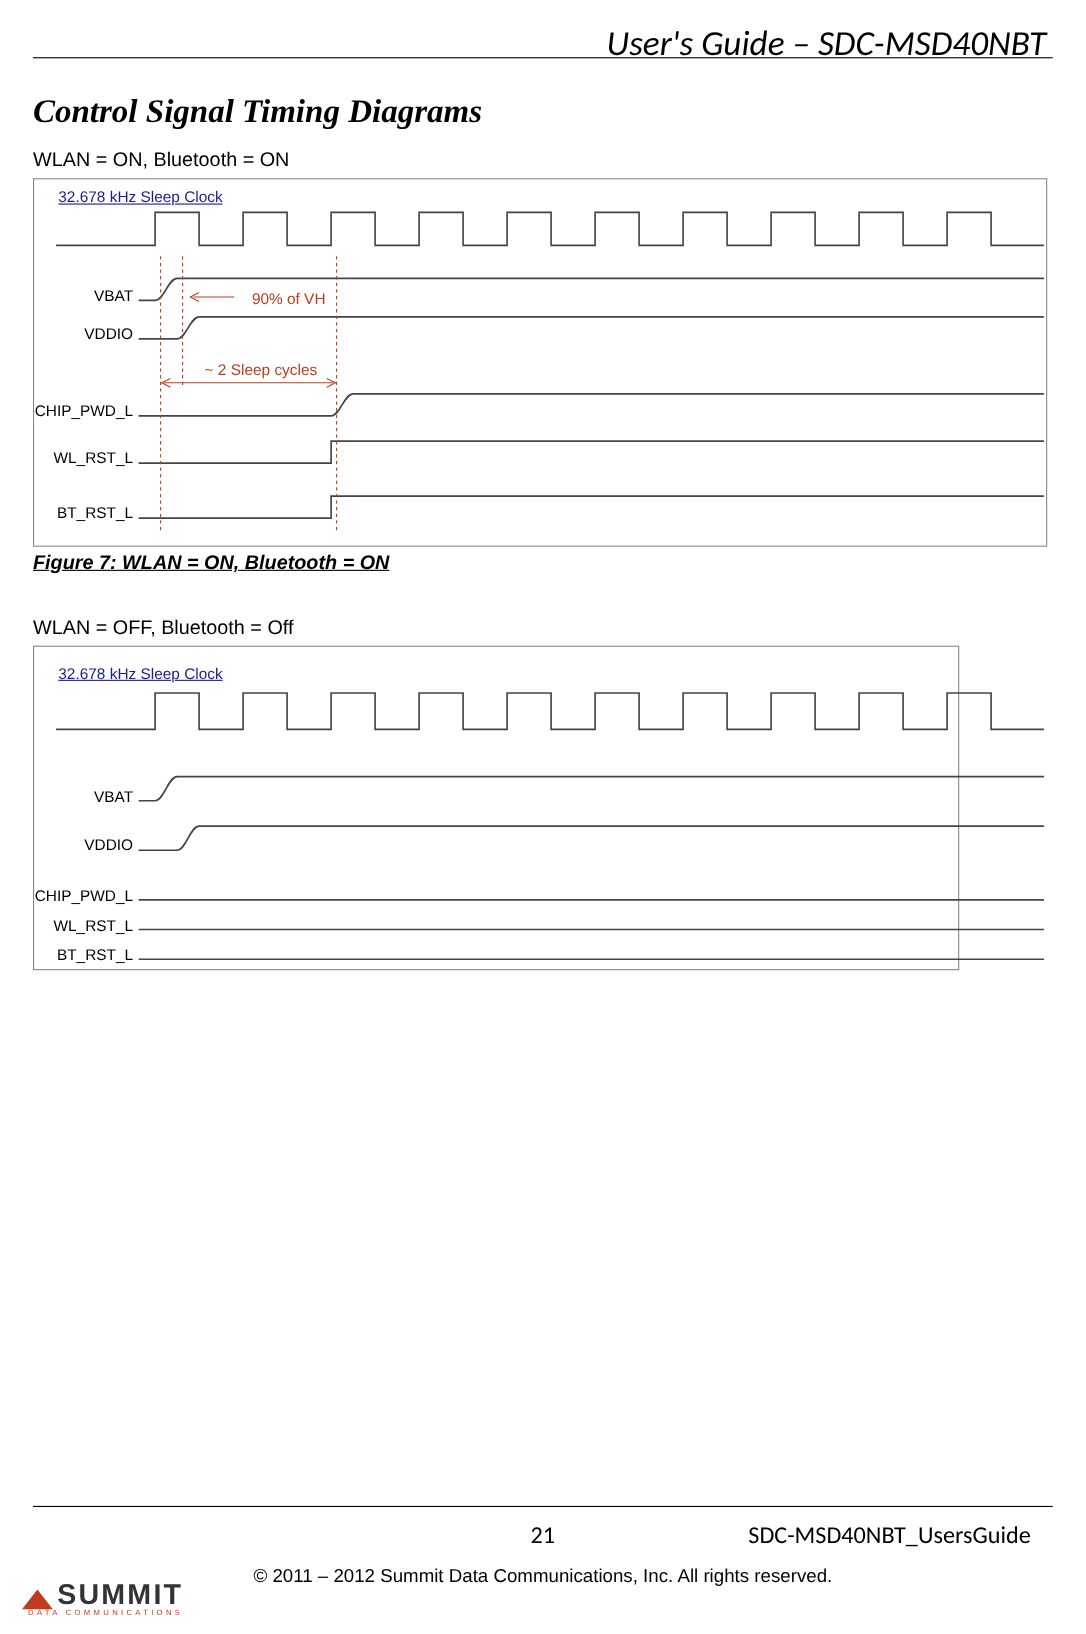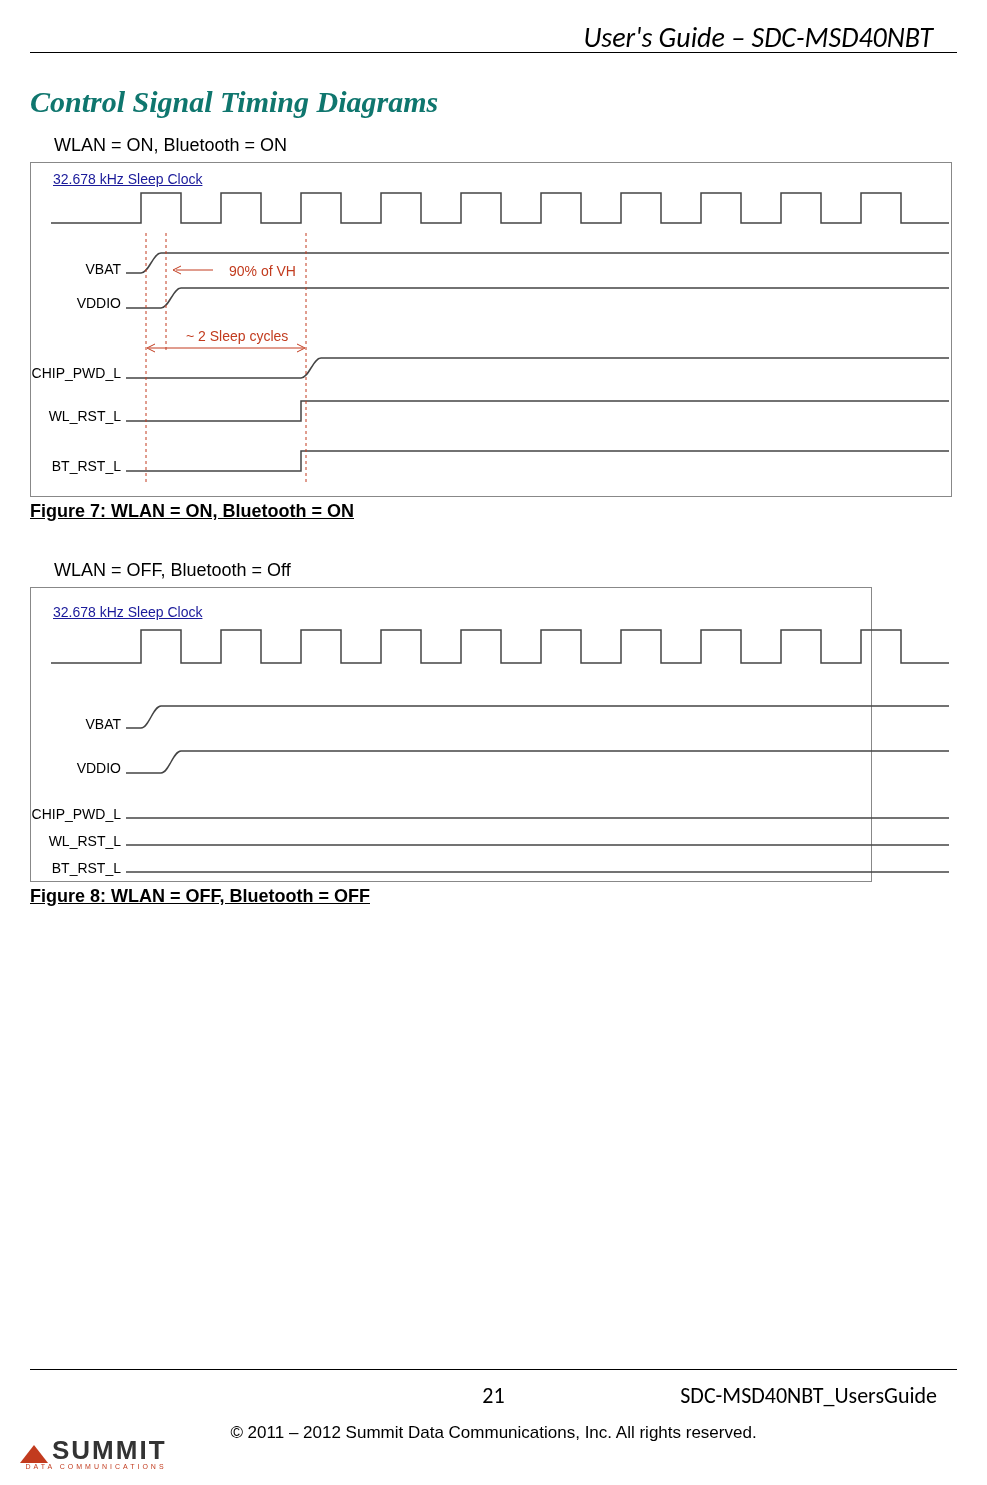--- a/index.html
+++ b/index.html
@@ -15,63 +15,63 @@
   }
   .page {
     position: relative;
     width: 987px;
     height: 1485px;
     box-sizing: border-box;
   }
   .header-right {
     position: absolute;
     top: 20px;
-    right: 54px;
+    right: 36px;
     font-style: italic;
-    font-size: 28px;
+    font-size: 32px;
   }
   .rule-top {
     position: absolute;
     top: 52px;
     left: 30px;
     right: 30px;
     border-top: 1.5px solid #000;
   }
   .section-title {
     position: absolute;
     top: 85px;
     left: 30px;
     font-family: "Times New Roman", serif;
     font-style: italic;
     font-weight: bold;
     font-size: 30px;
-    color: #0f766e;
+    color: #000000;
   }
   .fig {
     position: absolute;
     left: 30px;
   }
   .fig1 { top: 135px; width: 922px; }
   .fig2 { top: 560px; width: 842px; }
   .fig-title {
     font-family: Arial, sans-serif;
     font-size: 18px;
     margin-bottom: 6px;
-    margin-left: 24px;
   }
   .diagram {
     border: 1px solid #888;
     box-sizing: border-box;
     position: relative;
   }
   .d1 { height: 335px; }
   .d2 { height: 295px; }
   .caption {
     font-family: Arial, sans-serif;
     font-weight: bold;
+    font-style: italic;
     font-size: 18px;
     margin-top: 4px;
     text-decoration: underline;
   }
   .rule-bottom {
     position: absolute;
     bottom: 115px;
     left: 30px;
     right: 30px;
     border-top: 1.5px solid #000;
@@ -228,21 +228,20 @@
           <path d="M95 185 H130 C138 185 142 163 150 163 H918"></path>
 
           <path d="M95 230 H918"></path>
 
           <path d="M95 257 H918"></path>
 
           <path d="M95 284 H918"></path>
         </g>
       </svg>
     </div>
-    <div class="caption">Figure 8: WLAN = OFF, Bluetooth = OFF</div>
   </div>
 
   <div class="rule-bottom"></div>
   <div class="page-num">21</div>
   <div class="footer-right">SDC-MSD40NBT_UsersGuide</div>
   <div class="copyright">© 2011 – 2012 Summit Data Communications, Inc. All rights reserved.</div>
   <div class="logo">
     <span class="triangle"></span><span class="main">SUMMIT</span>
     <div class="sub">DATA COMMUNICATIONS</div>
   </div>

